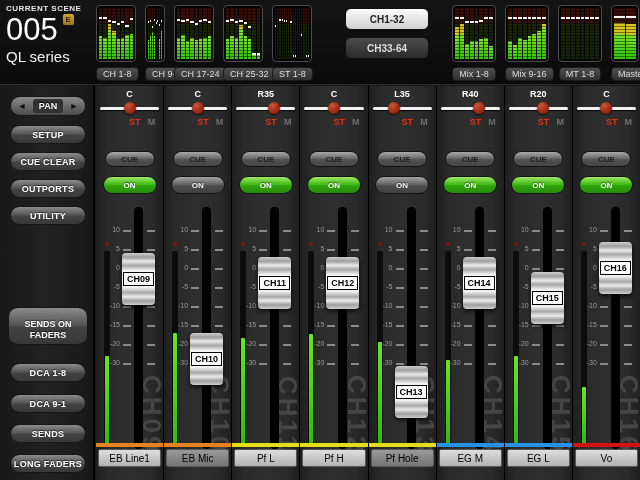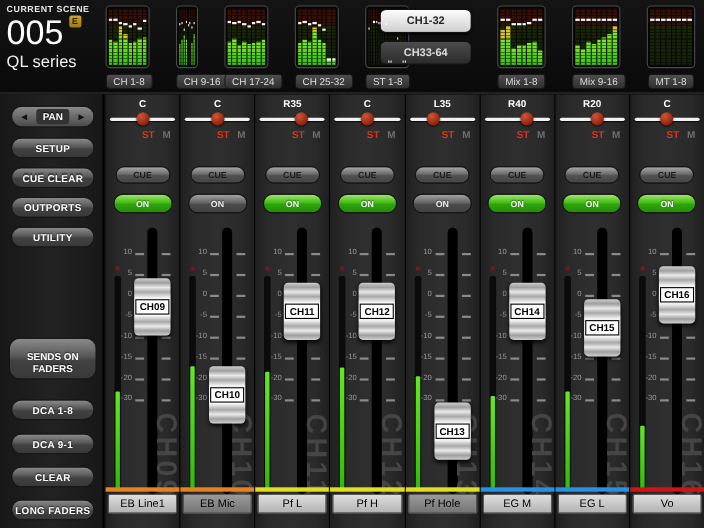--- a/index.html
+++ b/index.html
@@ -14,21 +14,21 @@
   #scene .cs-label { font-size:8px; letter-spacing:.5px; color:#e8e8e8; font-weight:bold; }
   #scene .num-row { display:flex; margin-top:1px; }
   #scene .num { font-size:31px; color:#fff; line-height:32px; font-weight:normal; }
   #scene .ebadge { width:11px; height:11px; margin:0 0 4px 5px; background:linear-gradient(180deg,#d6a52e,#9c761a);
     border-radius:2px; color:#2a2000; font-size:8px; font-weight:bold; text-align:center; line-height:11px; }
   #scene .model { font-size:15px; color:#f0f0f0; margin-top:2px; }
 
   .mgroups { position:absolute; top:5px; display:flex; }
   #mgroups-left { left:96px; }
   #mgroups-right { left:452px; }
-  .mgroup { margin-right:24px; }
+  .mgroup { margin-right:9px; }
   .mbox { height:57px; background:#050505; border:1px solid #4a4a4a; border-radius:4px;
     padding:2px; display:flex; gap:1px; }
   .mbar { flex:1; position:relative;
     background:linear-gradient(180deg,#3a0d06 0%,#33130a 30%,#1c2608 31%,#13230a 100%); }
   .mbar::after { content:""; position:absolute; inset:0;
     background:repeating-linear-gradient(180deg, rgba(0,0,0,.45) 0 1px, transparent 1px 3px); }
   .mgfill { position:absolute; left:0; right:0; bottom:0;
     background:linear-gradient(180deg,#7fe82e,#30c60a); }
   .myfill { position:absolute; left:0; right:0; background:#d8c422; }
   .mmark { position:absolute; left:0; right:0; height:2px; background:#f4f4f4; z-index:2; }
@@ -462,21 +462,21 @@
       <div class="panlabel">PAN</div>
       <div class="arrow">►</div>
     </div>
     <button class="sbtn" style="top:66px">CUE CLEAR</button>
     <button class="sbtn" style="top:39px">SETUP</button>
     <button class="sbtn" style="top:120px">UTILITY</button>
     <button class="sbtn" style="top:93px">OUTPORTS</button>
     <button id="btn-sof">SENDS ON FADERS</button>
     <button class="sbtn" style="top:277px">DCA 1-8</button>
     <button class="sbtn" style="top:308px">DCA 9-1</button>
-    <button class="sbtn" style="top:338px">CLEAR</button>
+    <button class="sbtn" style="top:338px">SENDS</button>
     <button class="sbtn" style="top:368px">LONG FADERS</button>
   </div>
 
   <div id="strips">
       <div class="strip">
     <div class="pan-val">C</div>
     <div class="pan-slider">
       <div class="pan-track"></div>
       <div class="pan-knob" style="left:calc(50% + 0.0% - 6px)"></div>
     </div>

